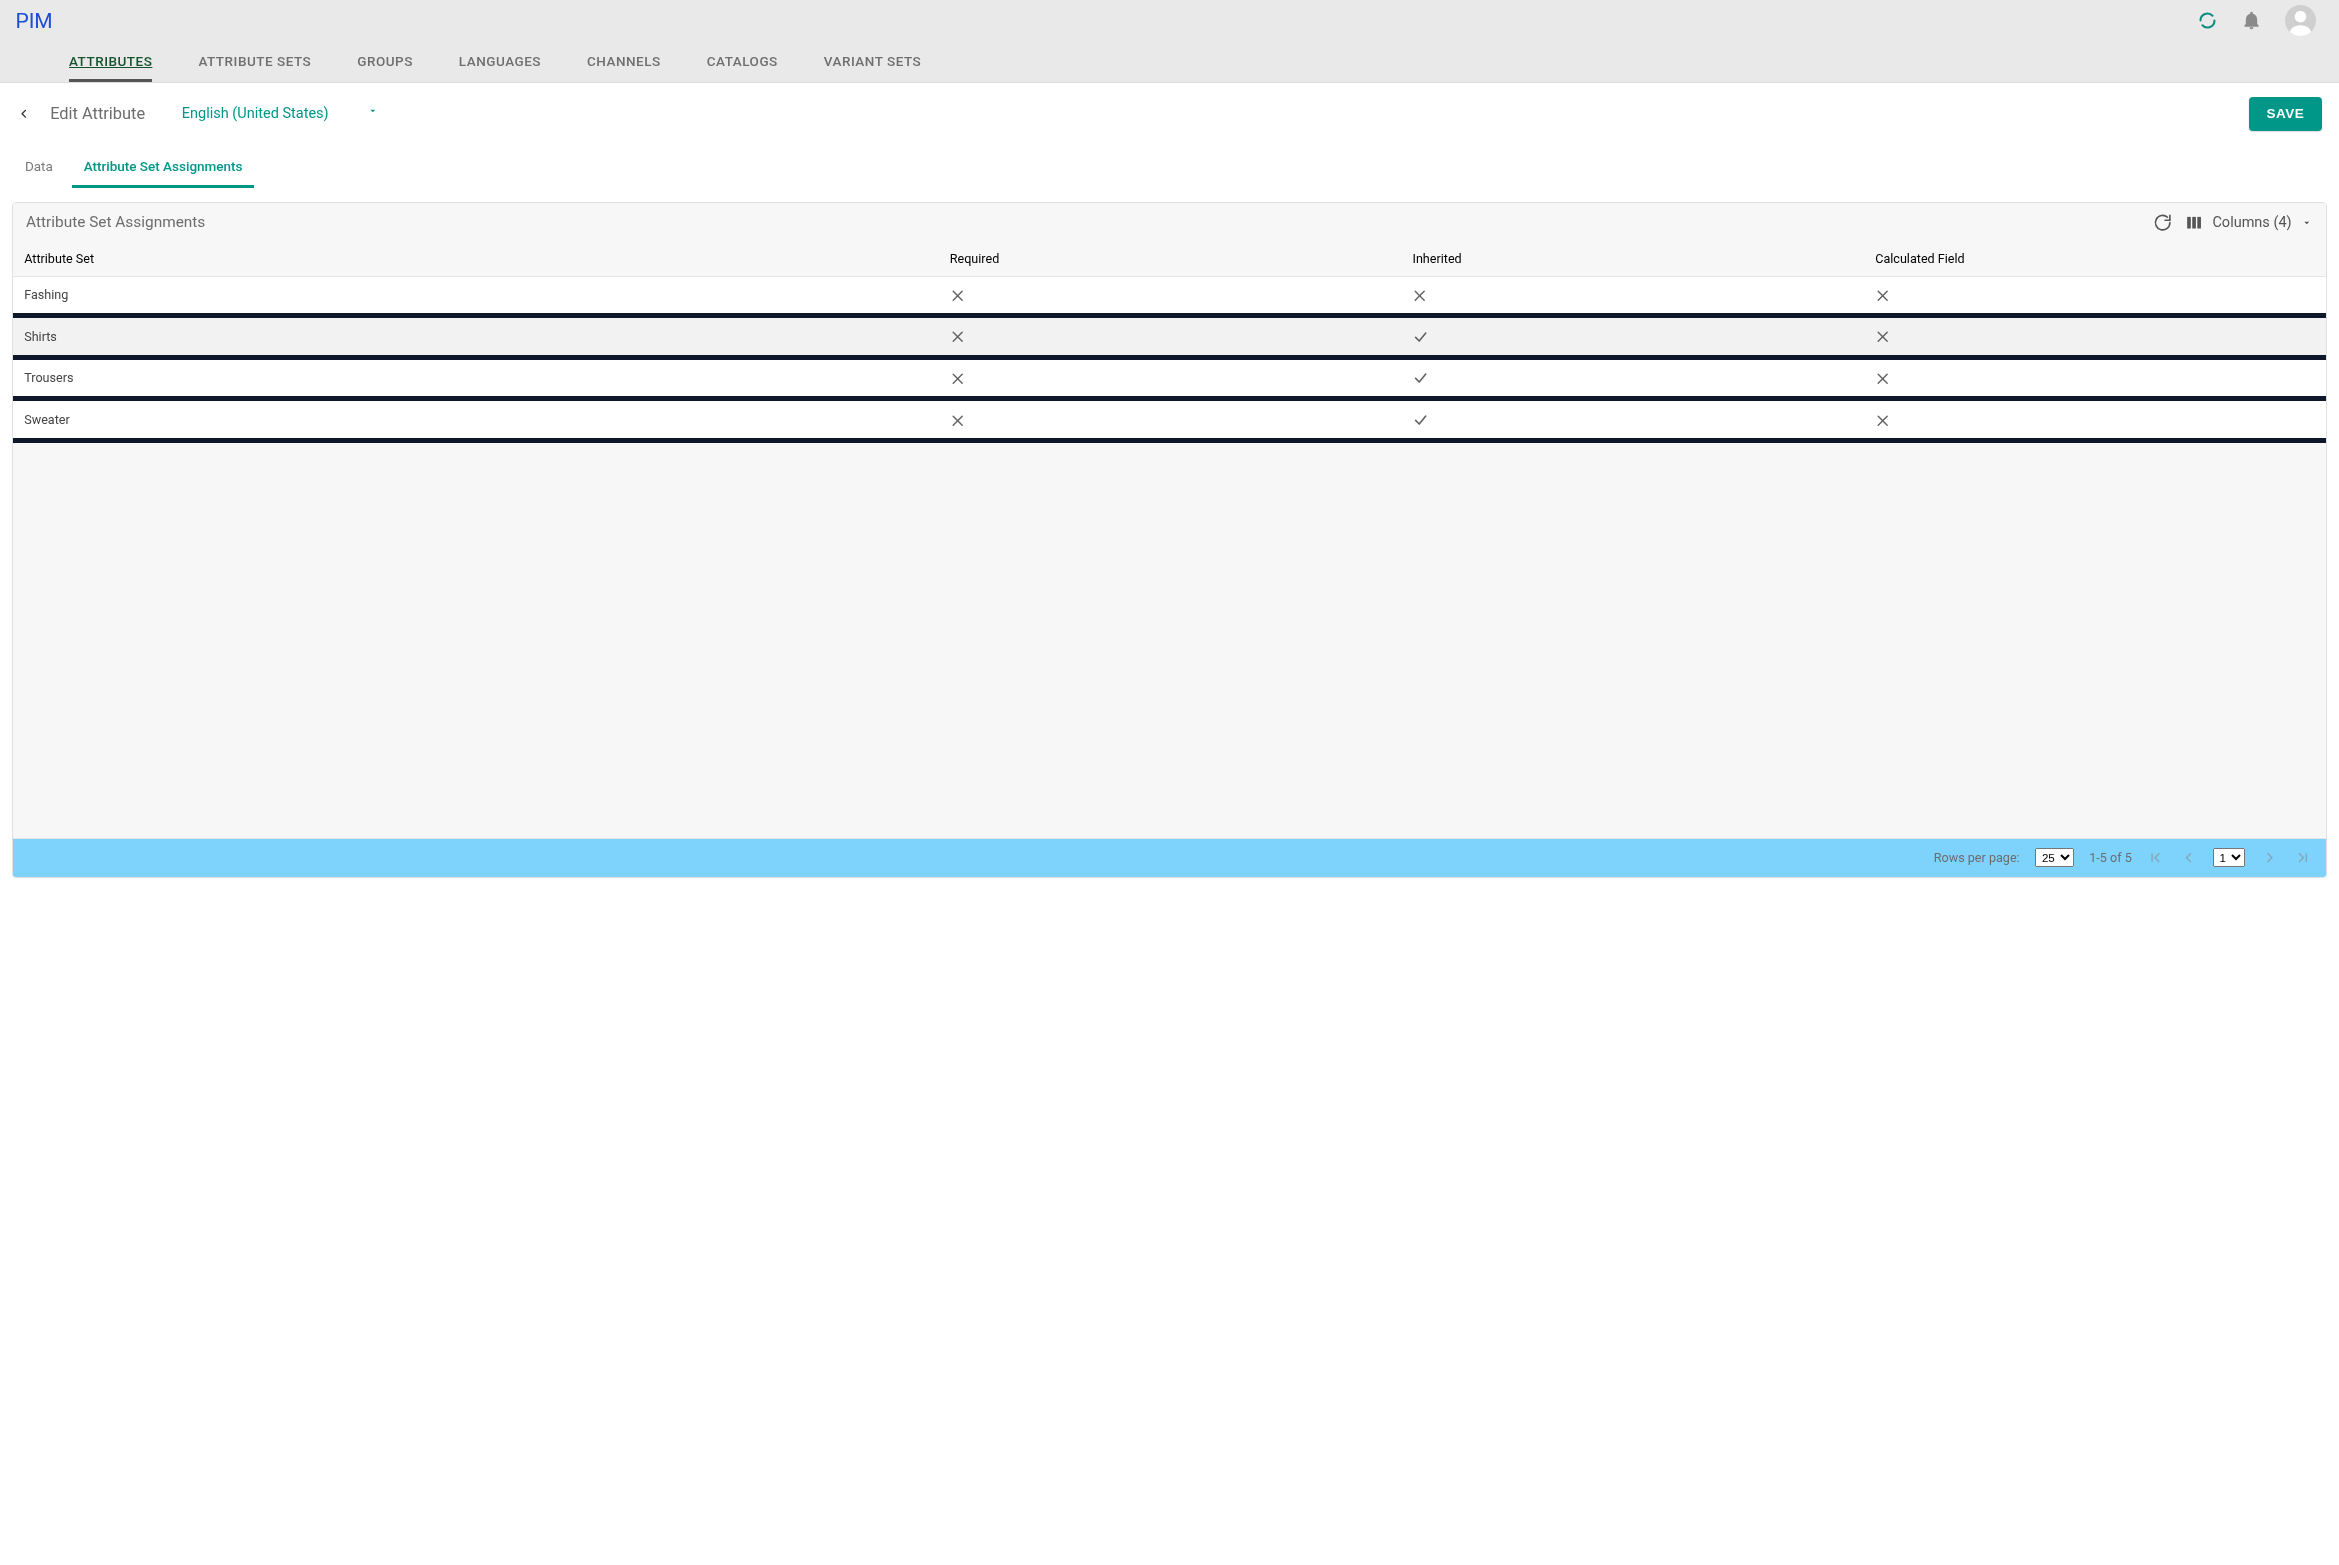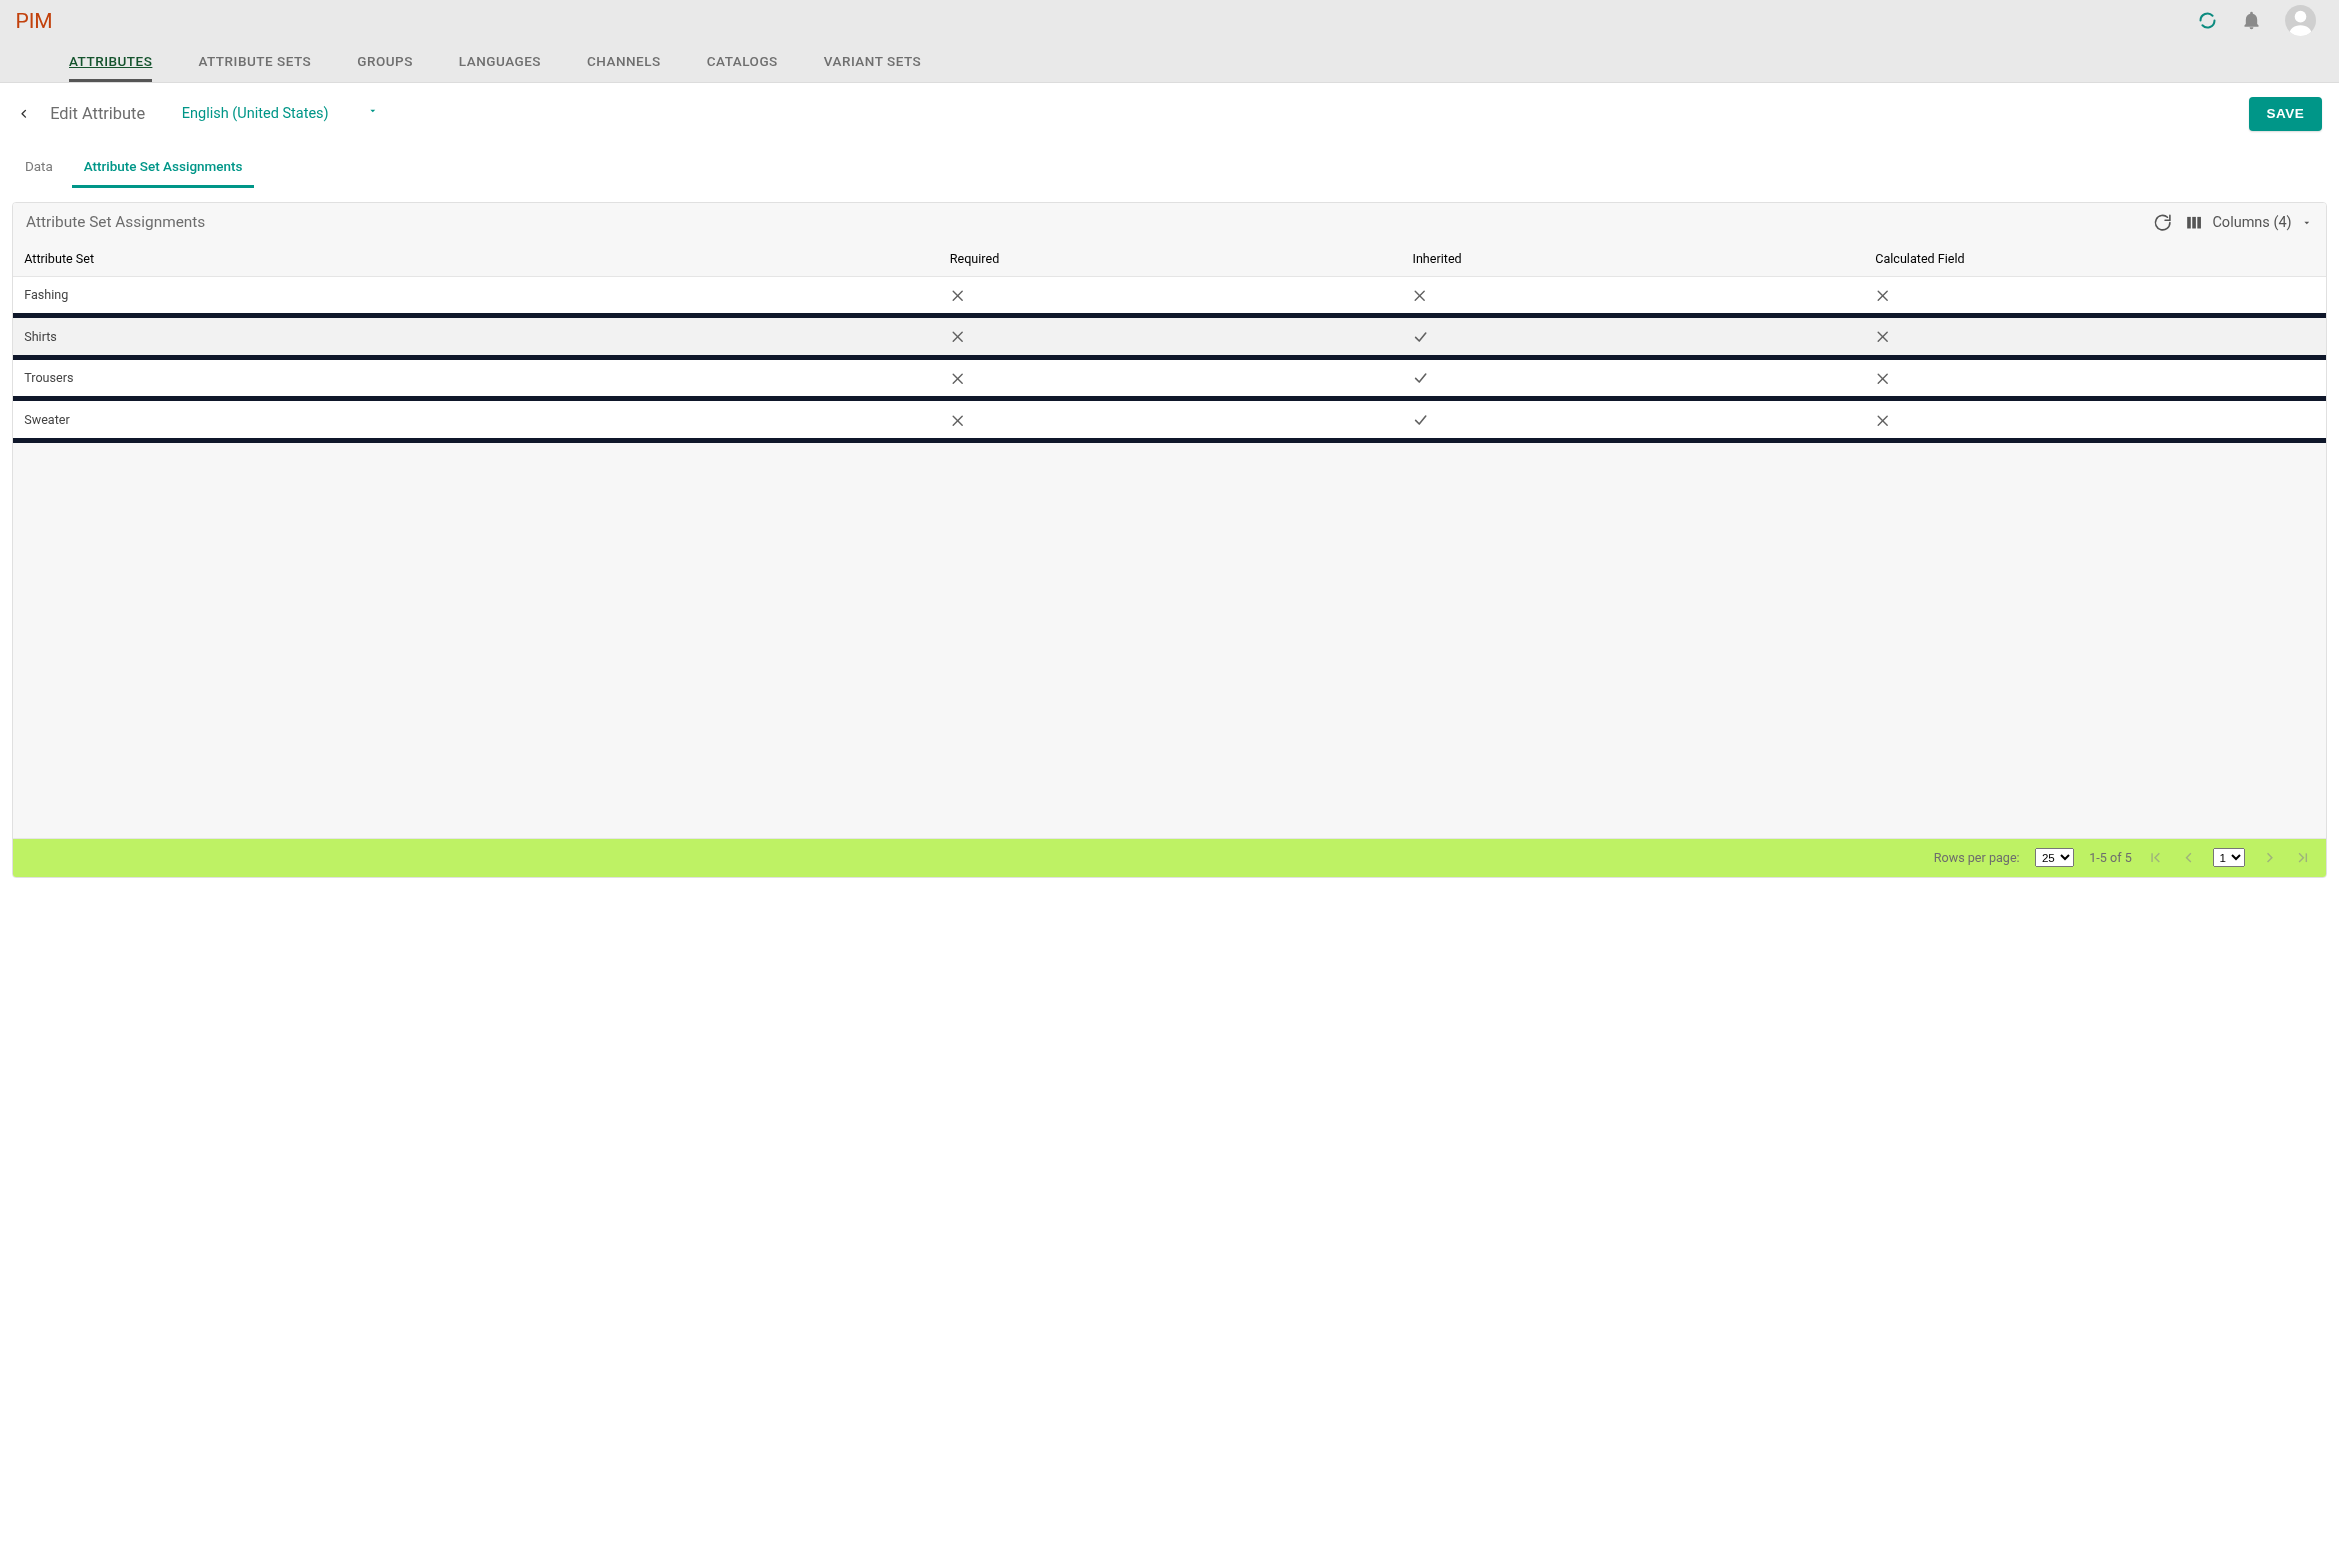--- a/index.html
+++ b/index.html
@@ -28,21 +28,21 @@
 
   
   .app-header{
     background:var(--header-bg);
     border-bottom:1px solid #dcdcdc;
     position:relative;
   }
   .app-titlebar{
     display:flex;align-items:center;height:41px;padding:0 15.4px;
   }
-  .app-title{font-size:21px;color:#c2410c;font-weight:400;}
+  .app-title{font-size:21px;color:#1d4ed8;font-weight:400;}
   .header-icons{margin-left:auto;display:flex;align-items:center;gap:23px;padding-right:7.7px;}
   .bell-icon,.refresh-icon,.avatar{display:flex;align-items:center;justify-content:center;}
   .avatar{width:31px;height:31px;border-radius:50%;background:#cfcfcf;overflow:hidden;}
   .avatar svg{width:100%;height:100%;}
 
   .nav-tabs{display:flex;gap:0;padding-left:46px;}
   .nav-tab{
     font-size:13.5px;font-weight:500;letter-spacing:0.5px;
     color:#6f6f6f;padding:11.6px 23px 13.5px;position:relative;cursor:pointer;
   }
@@ -96,21 +96,21 @@
     padding:9.7px 11.6px;font-size:12.6px;color:#444;border-bottom:5px solid #0f172a;
   }
   tbody tr.alt{background:var(--row-alt);}
   .cell-icon{display:inline-flex;vertical-align:middle;}
   col.c1{width:40%;}
   col.c2,col.c3,col.c4{width:20%;}
 
   
   .table-grow{flex:1;background:var(--panel-bg);}
   .table-footer{
-    border-top:1px solid #e5e5e5;background:#bef264;
+    border-top:1px solid #e5e5e5;background:#7dd3fc;
     display:flex;align-items:center;justify-content:flex-end;gap:15.4px;
     padding:9.7px 15.4px;font-size:12.6px;color:#6d6d6d;
   }
   .table-footer select{font-size:11.6px;padding:1px 1.9px;}
   .pager-btn{display:inline-flex;align-items:center;justify-content:center;cursor:pointer;color:#8a8a8a;}
   .pager-btn.disabled{opacity:.6;cursor:default;}
 </style>
 </head>
 <body>
 

